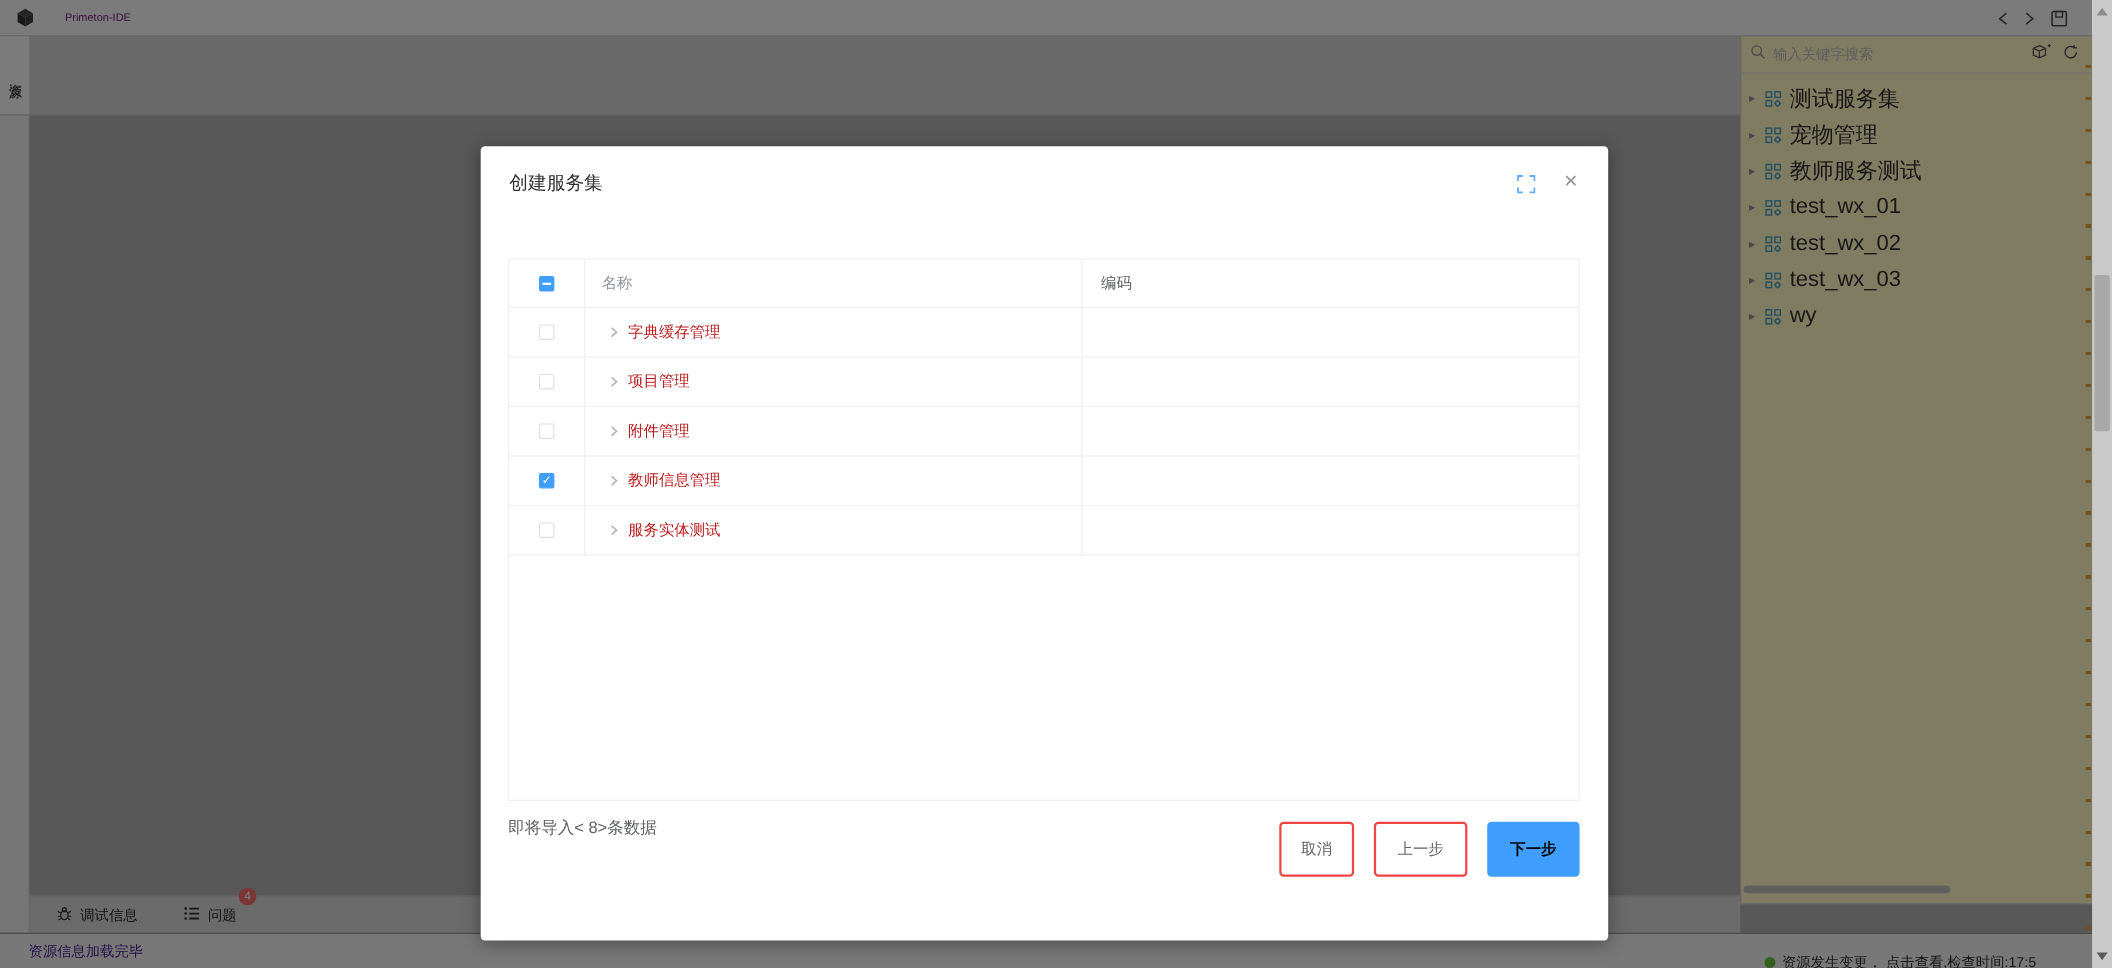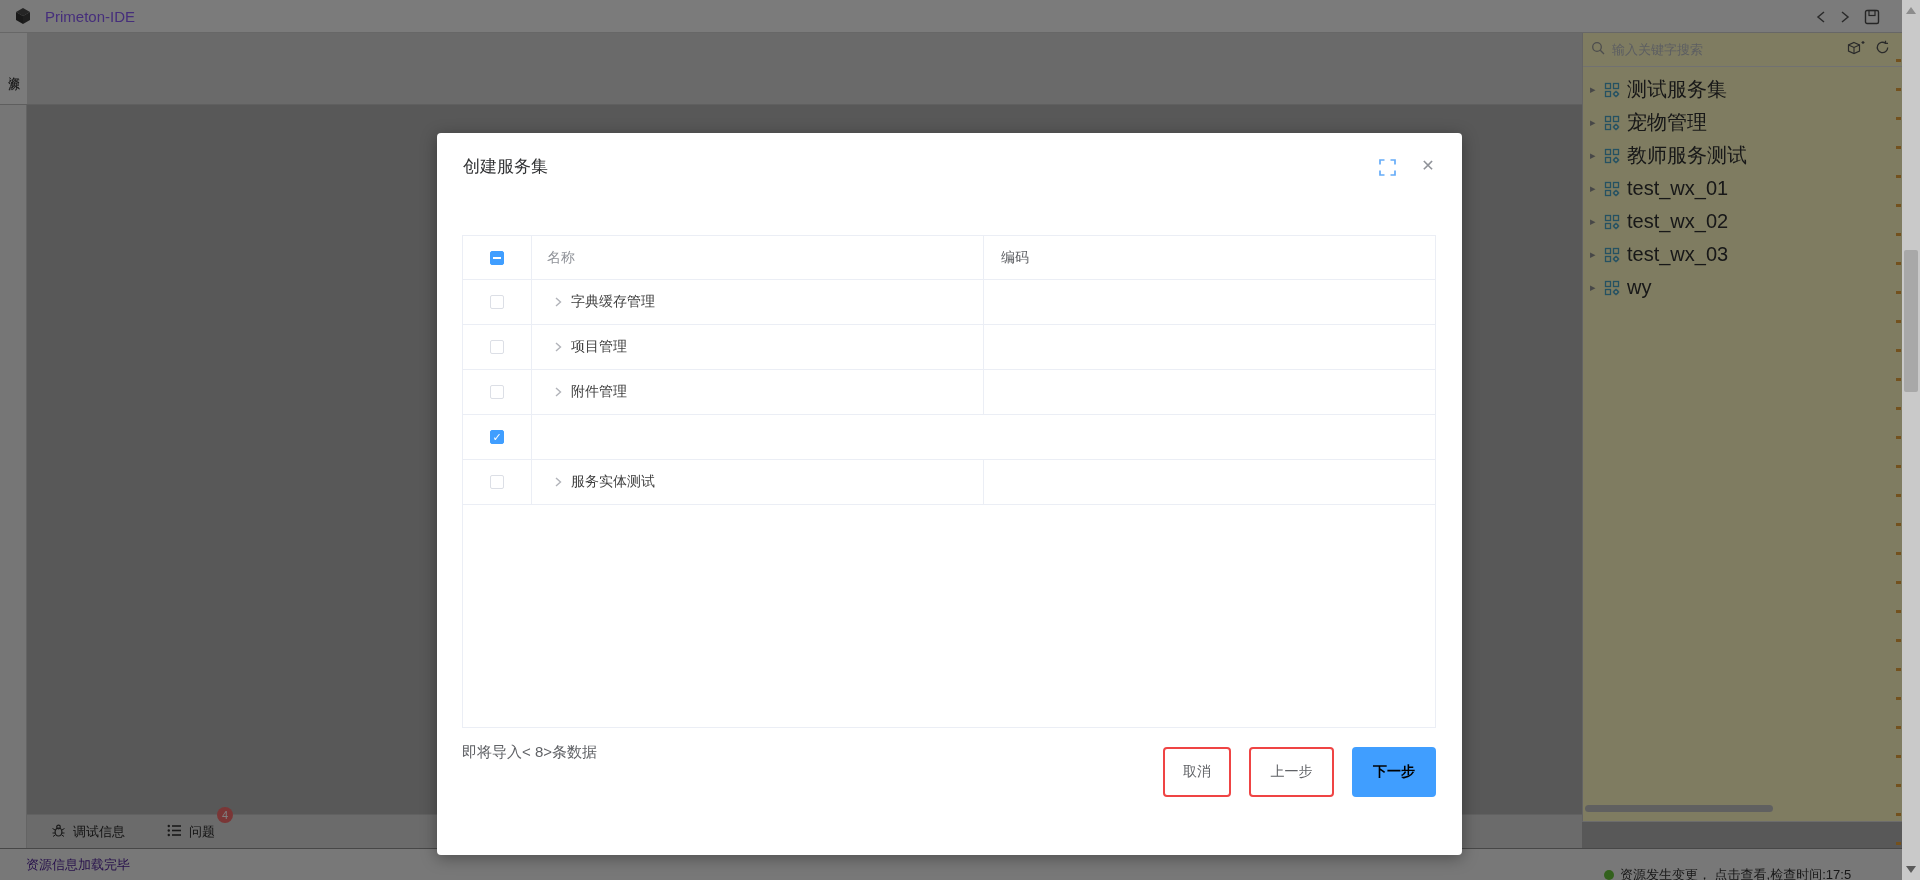--- a/index.html
+++ b/index.html
@@ -3,21 +3,21 @@
 <meta charset="utf-8">
 <style>
   * { margin:0; padding:0; box-sizing:border-box; }
   html,body { width:1920px; height:880px; overflow:hidden; background:#888; }
   body { font-family:"Liberation Sans","DejaVu Sans",sans-serif; }
   .stage { position:relative; width:1920px; height:880px; overflow:hidden; background:#b0b0b0; }
 
   
   .titlebar { position:absolute; left:0; top:0; width:1920px; height:33px; background:#f7f7f7;
               border-bottom:1px solid #cfcfcf; display:flex; align-items:center; }
-  .app-title { margin-left:12px; font-size:15px; color:#8b5cf6; }
+  .app-title { margin-left:26px; font-size:10px; color:#701a75; }
   .logo { margin-left:13px; display:flex; }
   .tb-icons { position:absolute; right:40px; top:0; height:33px; display:flex; align-items:center; gap:14px; }
   .tb-icons svg { display:block; }
 
   .left-strip { position:absolute; left:0; top:33px; width:27px; height:815px; background:#ececec; border-right:1px solid #c9c9c9; }
   .v-tab { width:27px; height:72px; background:#f6f6f6; border-bottom:1px solid #bdbdbd;
            display:flex; align-items:center; justify-content:center;
            writing-mode:vertical-rl; text-orientation:upright; font-size:12px; color:#2f2f2f; letter-spacing:2px; }
 
   .canvas { position:absolute; left:27px; top:33px; width:1555px; height:781px; background:#b0b0b0; }
@@ -67,21 +67,21 @@
   .modal-close { position:absolute; left:980px; top:22px; width:22px; height:22px; font-size:16px; color:#909399; text-align:center; line-height:22px; cursor:pointer; }
 
   .mtable { position:absolute; left:25px; top:102px; width:974px; height:493px; border:1px solid #ebeef5; display:flex; flex-direction:column; font-size:14px; }
   .t-row { display:flex; border-bottom:1px solid #ebeef5; height:45px; align-items:stretch; }
   .t-head { height:44px; color:#909399; }
   .c-check { width:69px; display:flex; align-items:center; justify-content:center; border-right:1px solid #ebeef5; }
   .c-name { width:452px; display:flex; align-items:center; border-right:1px solid #ebeef5; }
   .c-name .hdr-pad { padding-left:15px; }
   .c-code { flex:1; display:flex; align-items:center; padding-left:17px; color:#606266; }
   .row-chev { margin-left:20px; margin-right:7px; display:flex; }
-  .row-name { color:#404040; }
+  .row-name { color:#b91c1c; }
   .t-filler { flex:1; }
 
   .cbx { width:14px; height:14px; border:1px solid #dcdfe6; border-radius:2px; background:#fff; display:flex; align-items:center; justify-content:center; cursor:pointer; }
   .cbx.on { background:#409eff; border-color:#409eff; }
   .cbx.ind { background:#409eff; border-color:#409eff; }
   .cbx .bar { width:8px; height:2px; background:#fff; }
   .cbx .chk { color:#fff; font-size:11px; line-height:1; }
 
   .m-footer-text { position:absolute; left:25px; top:610px; font-size:15px; color:#606266; }
   .btn { position:absolute; top:614px; height:50px; border-radius:4px; font-size:14px; font-family:inherit; cursor:pointer;
@@ -387,33 +387,41 @@
         </div>
         <div class="c-code"></div>
       </div>
 
       <div class="t-row">
         <div class="c-check">
             <span class="cbx on">
               <span class="chk">✓</span>
             </span>
           </div>
-        <div class="c-code"></div>
-      </div>
-
-      <div class="t-row">
-        <div class="c-check">
-            <span class="cbx"></span>
-          </div>
         <div class="c-name">
           <span class="row-chev">
               <svg width="12" height="12" viewBox="0 0 12 12">
                 <polyline points="4,2 8.5,6 4,10" fill="none" stroke="#b1b3b9" stroke-width="1.4"></polyline>
               </svg>
             </span>
+          <span class="row-name">教师信息管理</span>
+        </div>
+        <div class="c-code"></div>
+      </div>
+
+      <div class="t-row">
+        <div class="c-check">
+            <span class="cbx"></span>
+          </div>
+        <div class="c-name">
+          <span class="row-chev">
+              <svg width="12" height="12" viewBox="0 0 12 12">
+                <polyline points="4,2 8.5,6 4,10" fill="none" stroke="#b1b3b9" stroke-width="1.4"></polyline>
+              </svg>
+            </span>
           <span class="row-name">服务实体测试</span>
         </div>
         <div class="c-code"></div>
       </div>
 
       <div class="t-filler"></div>
     </div>
 
     <div class="m-footer-text">即将导入&lt; 8&gt;条数据</div>
     <button class="btn btn-cancel">取消</button>

